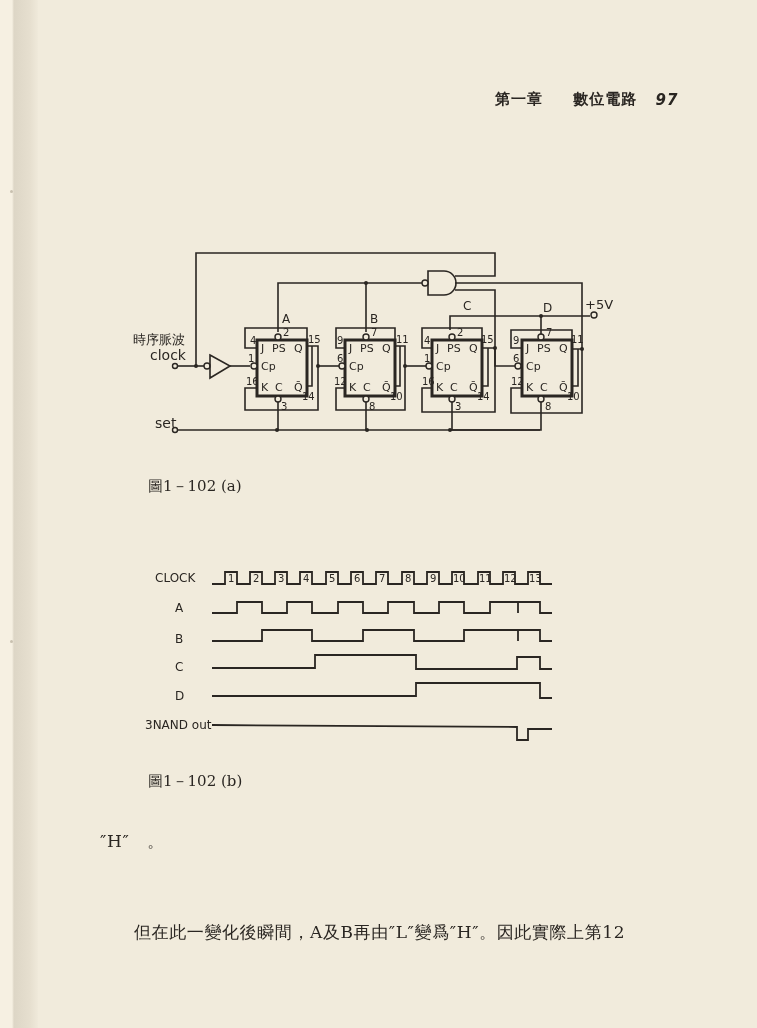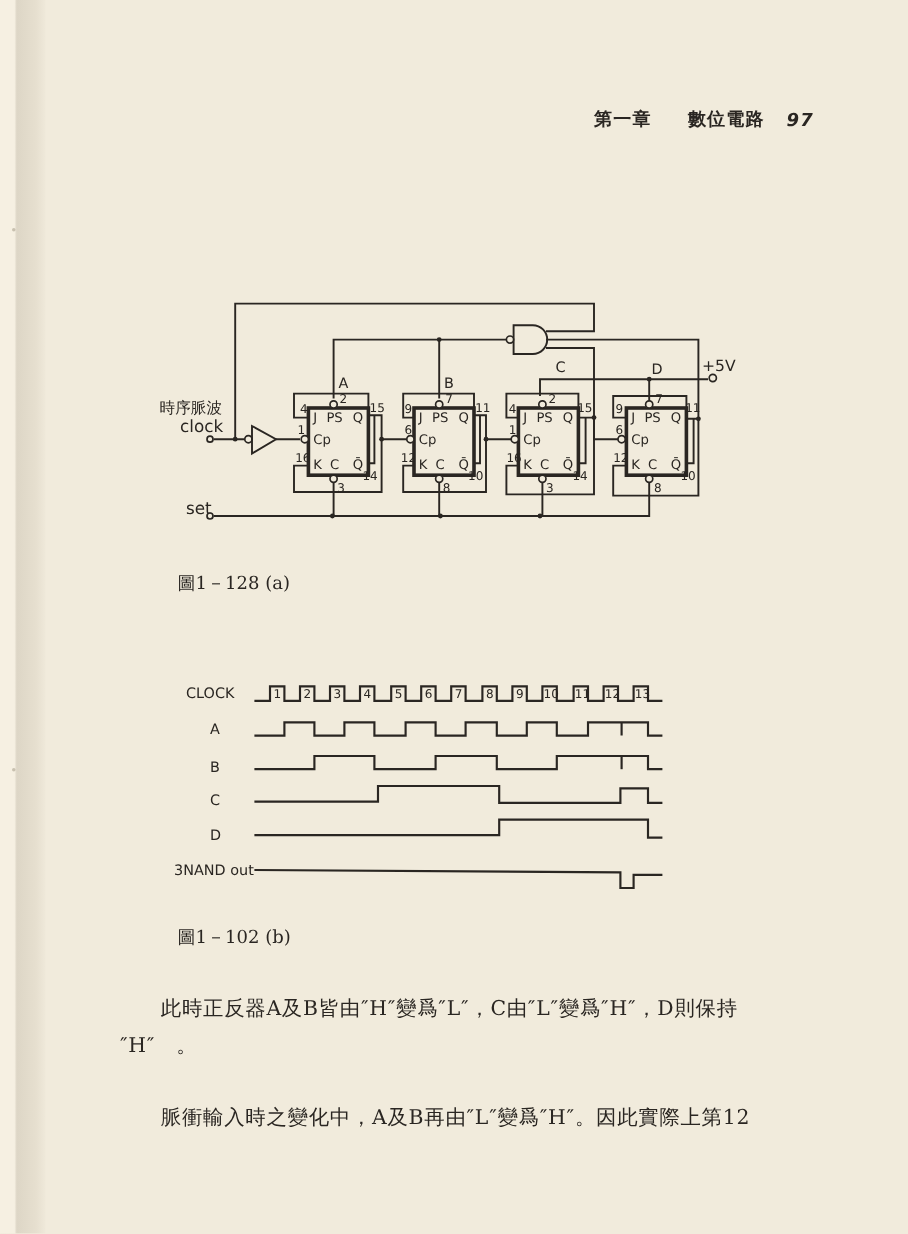--- a/index.html
+++ b/index.html
@@ -192,21 +192,21 @@
       <text x="546" y="336" font-size="10">7</text>
       <text x="571" y="343" font-size="10">11</text>
     <text x="513" y="362" font-size="10">6</text>
       <text x="511" y="385" font-size="10">12</text>
       <text x="545" y="410" font-size="10">8</text>
       <text x="567" y="400" font-size="10">10</text>
   </g>
   <circle class="dot" cx="582" cy="349" r="2"></circle>
 </svg>
 
-<div class="caption" style="top:477px">圖1－128 (a)</div>
+<div class="caption" style="top:477px">圖1－102 (a)</div>
 
 <svg style="position:absolute;left:0;top:560px" width="757" height="190" viewBox="0 560 757 190">
   <text x="155" y="582" font-size="12">CLOCK</text>
   <text x="175" y="612" font-size="12">A</text>
   <text x="175" y="643" font-size="12">B</text>
   <text x="175" y="671" font-size="12">C</text>
   <text x="175" y="700" font-size="12">D</text>
   <text x="145" y="729" font-size="12">3NAND out</text>
 
   <polyline class="sig" points="212,584 225,584 225,572 237,572 237,584 250,584 250,572 262,572 262,584 275,584 275,572 287,572 287,584 300,584 300,572 312,572 312,584 326,584 326,572 338,572 338,584 351,584 351,572 363,572 363,584 376,584 376,572 388,572 388,584 402,584 402,572 414,572 414,584 427,584 427,572 439,572 439,584 452,584 452,572 464,572 464,584 478,584 478,572 490,572 490,584 503,584 503,572 515,572 515,584 528,584 528,572 540,572 540,584 552,584"></polyline>
@@ -235,19 +235,18 @@
   <polyline class="sig" points="212,668 315,668 315,655 416,655 416,669 517,669 517,657 540,657 540,669 552,669"></polyline>
 
   <polyline class="sig" points="212,696 416,696 416,683 540,683 540,698 552,698"></polyline>
 
   <polyline class="sig" points="212,725 517,727 517,740 528,740 528,729 552,729"></polyline>
 </svg>
 
 <div class="caption" style="top:772px">圖1－102 (b)</div>
 
 <div class="para indent" style="top:826px">
-  <div>此時正反器A及B皆由″H″變爲″L″，C由″L″變爲″H″，D則保持</div>
   <div style="text-indent:0">″H″　。</div>
 </div>
 
 <div class="para indent" style="top:917px">
-  <div>脈衝輸入時之變化中，A及B再由″L″變爲″H″。因此實際上第12</div>
+  <div>但在此一變化後瞬間，A及B再由″L″變爲″H″。因此實際上第12</div>
 </div>
 
 </body></html>

